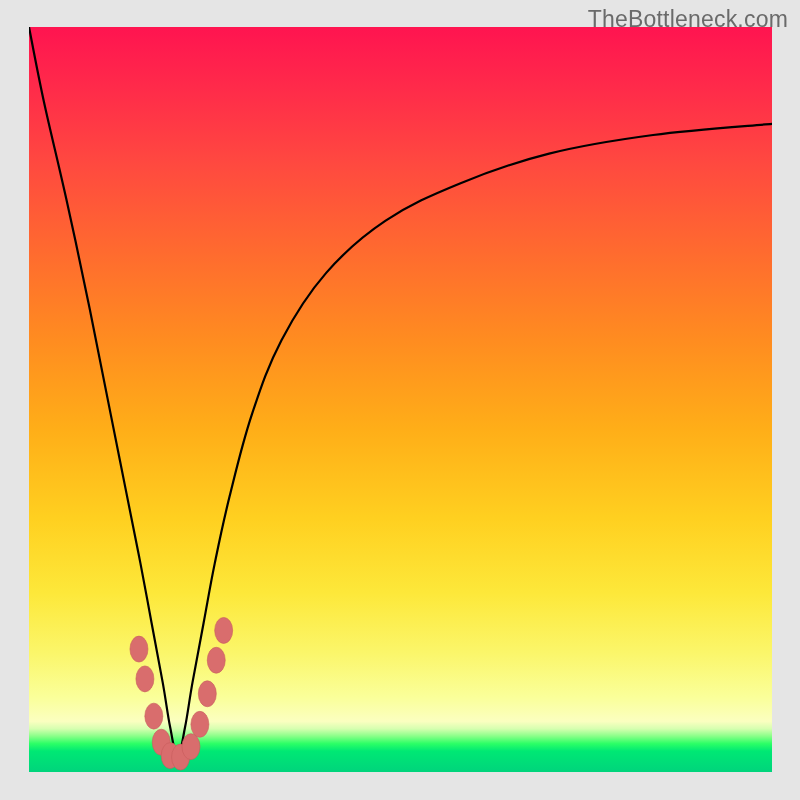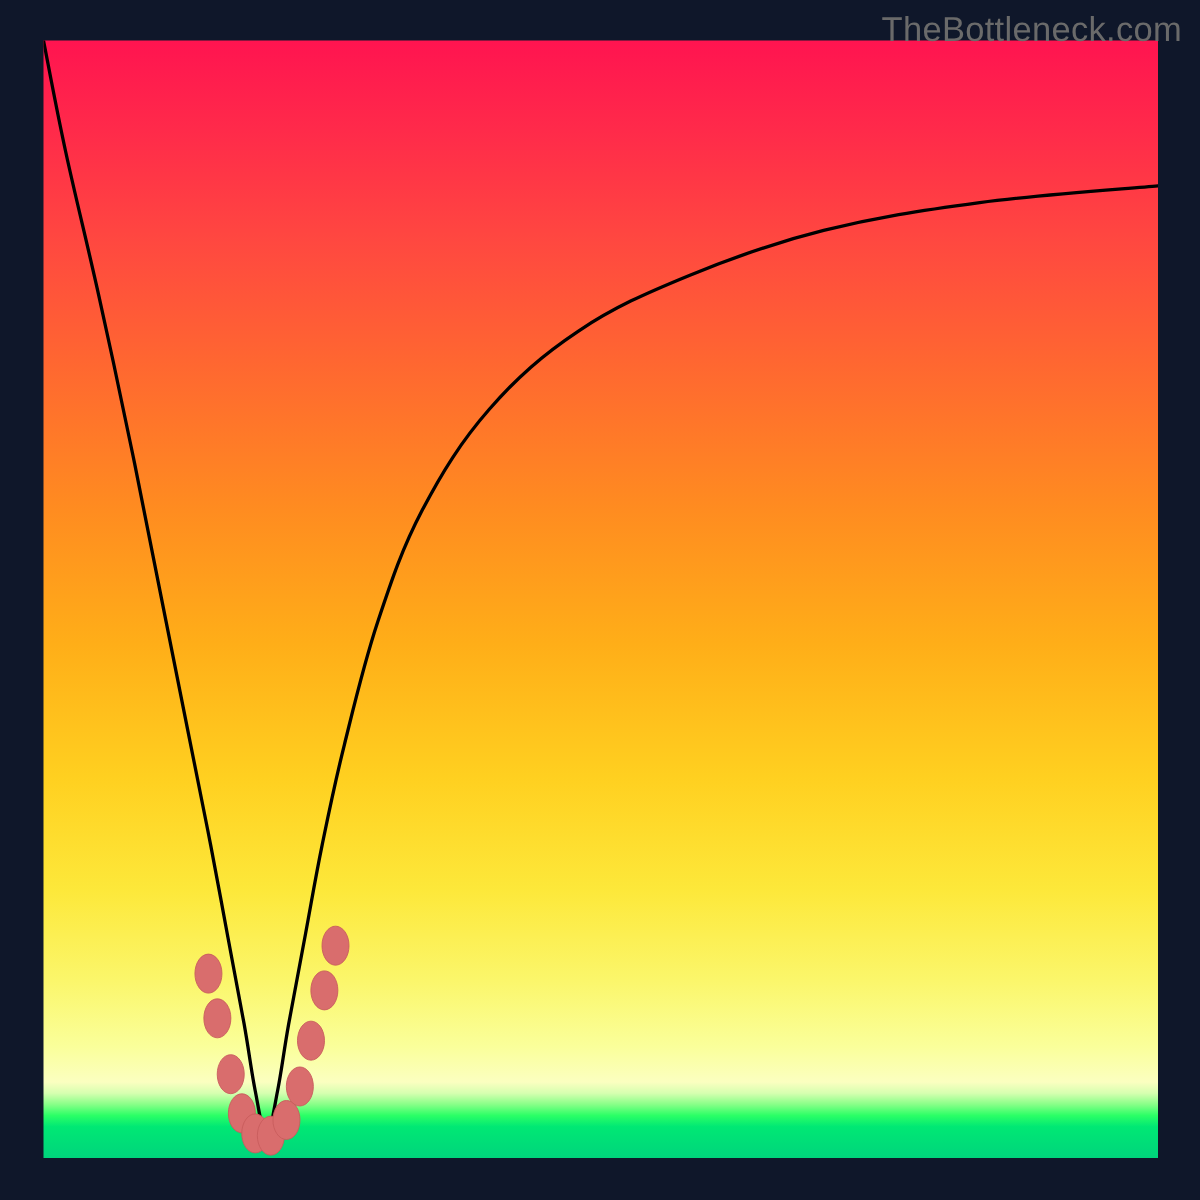--- a/index.html
+++ b/index.html
@@ -8,21 +8,21 @@
     width: 800px;
     height: 800px;
     overflow: hidden;
     background: #000;
     font-family: Arial, Helvetica, sans-serif;
   }
   .frame {
     position: relative;
     width: 800px;
     height: 800px;
-    background: #0f172a;
+    background: #e5e5e5;
   }
   .plot-area {
     position: absolute;
     left: 29px;
     top: 27px;
     width: 743px;
     height: 745px;
     
     background: linear-gradient(
       to bottom,

